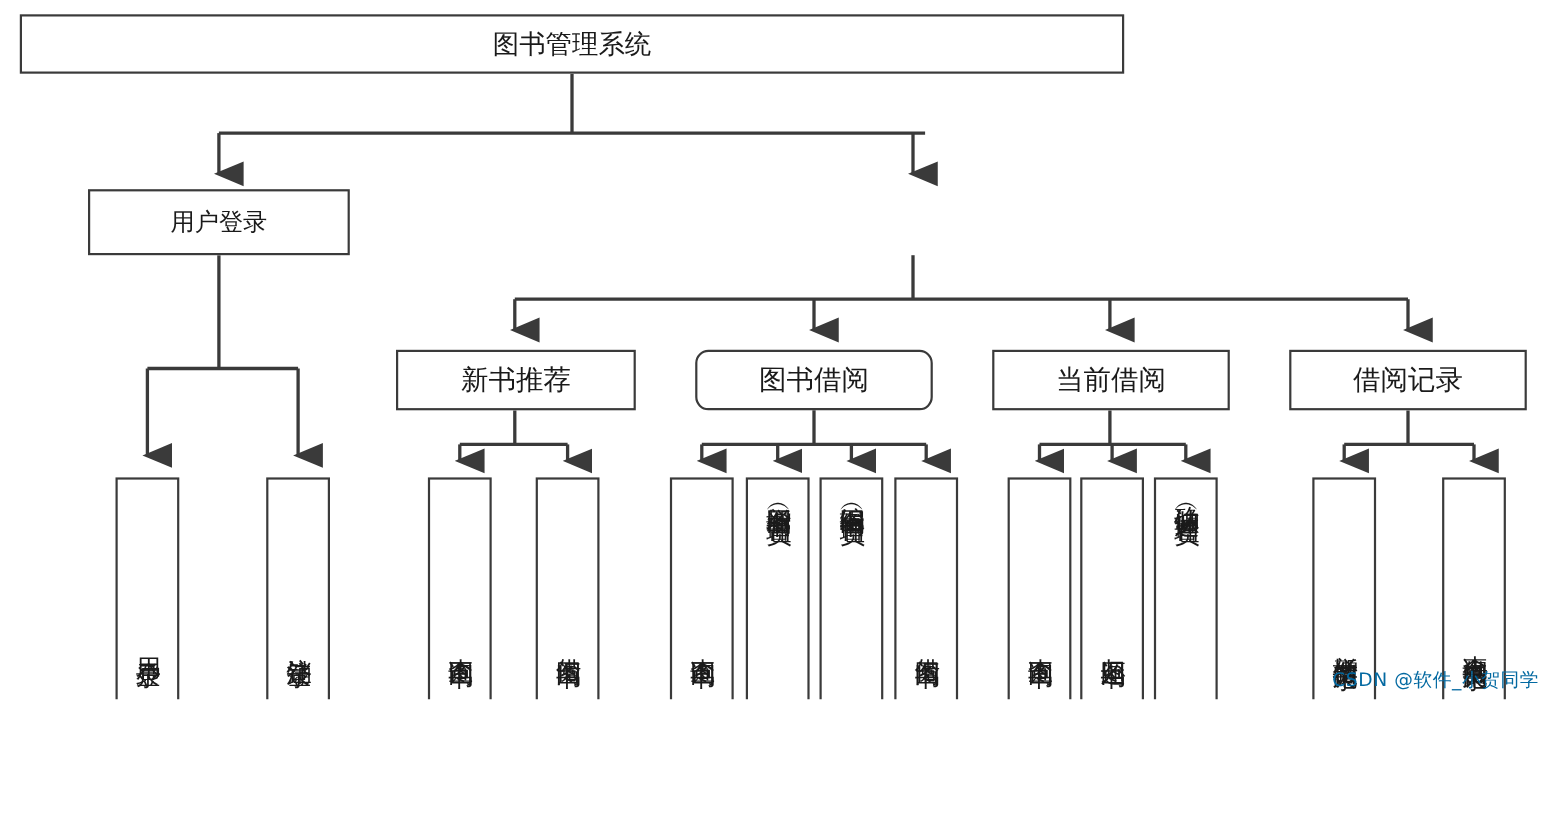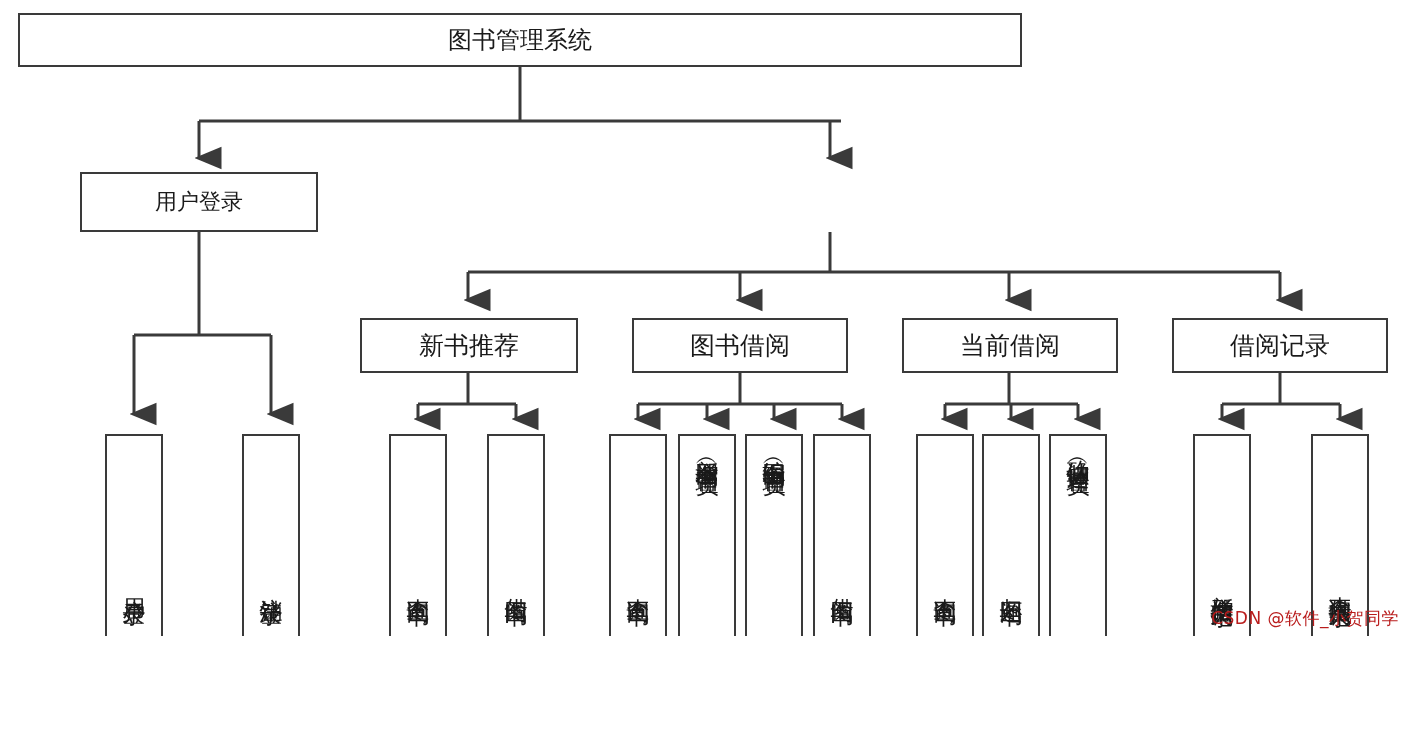--- a/index.html
+++ b/index.html
@@ -58,21 +58,21 @@
   }
   .leaf.center-text {
     align-items: center;
     padding-top: 0;
   }
   #watermark {
     position: absolute;
     right: 6px;
     bottom: 6px;
     font-size: 17px;
-    color: #b91c1c;
+    color: #0369a1;
     letter-spacing: 0.5px;
     white-space: nowrap;
     user-select: none;
   }
 </style>
 </head>
 <body>
 
 <div id="canvas">
 
@@ -132,21 +132,21 @@
     <span>图书管理系统</span>
   </div>
 
   <div class="node level2" style="left:80px; top:172px; width:238px; height:60px;">
     <span>用户登录</span>
   </div>
 
   <div class="node level3" style="left:360px; top:318px; width:218px; height:55px;">
     <span>新书推荐</span>
   </div>
-  <div class="node level3" style="left:632px; top:318px; width:216px; height:55px;">
+  <div class="node level3" style="left:632px; top:318px; width:216px; height:55px;border-radius:12px;">
     <span>图书借阅</span>
   </div>
   <div class="node level3" style="left:902px; top:318px; width:216px; height:55px;">
     <span>当前借阅</span>
   </div>
   <div class="node level3" style="left:1172px; top:318px; width:216px; height:55px;">
     <span>借阅记录</span>
   </div>
 
   <div class="node leaf center-text" style="left:105px; top:434px; width:58px; height:300px;">

